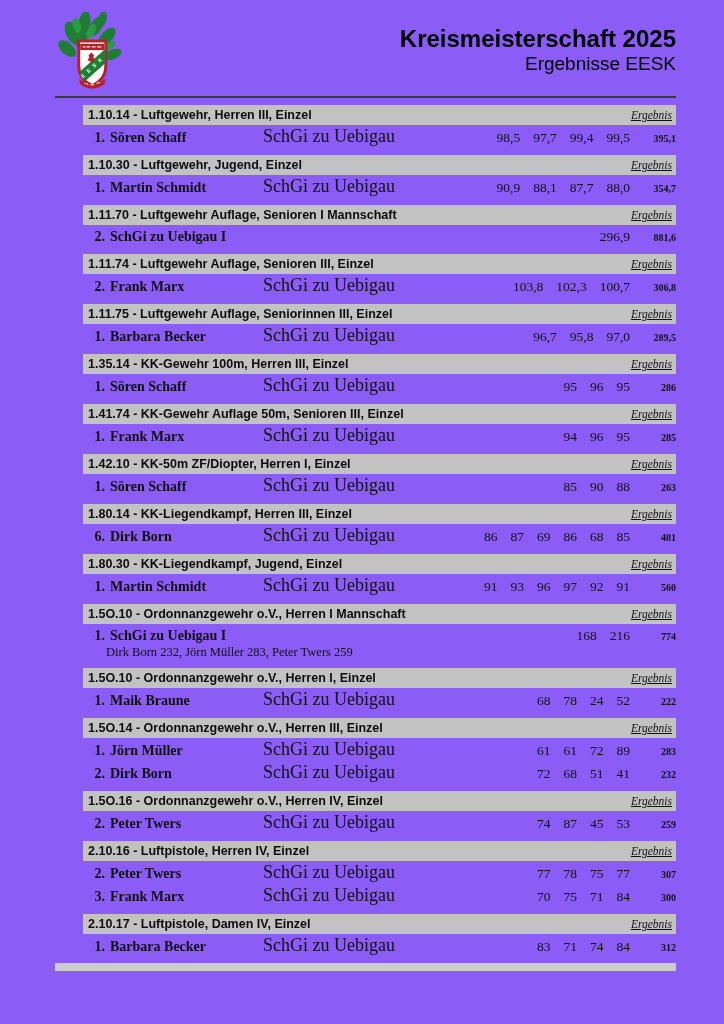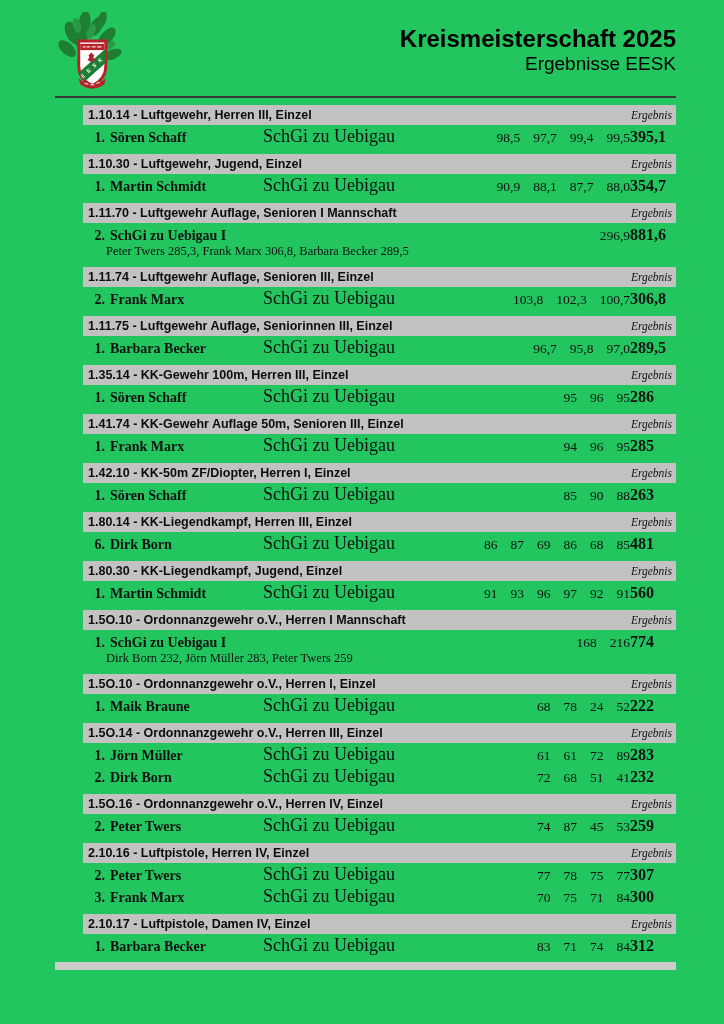--- a/index.html
+++ b/index.html
@@ -1,19 +1,19 @@
 <!DOCTYPE html>
 <html><head>
 <meta charset="utf-8">
 <style>
   html,body{margin:0;padding:0;background:#ffffff;}
   .page{
     position:relative;
     width:724px;height:1024px;
-    background:#22c55e;
+    background:#8b5cf6;
     font-family:"Liberation Serif", serif;
     color:#111;
     overflow:hidden;
     box-sizing:border-box;
     padding:12px 48px 0 55px;
   }
   
   .hdr{display:flex;justify-content:space-between;align-items:flex-start;height:82px;}
   .logo{width:90px;height:82px;flex:0 0 auto;}
   .titles{text-align:right;padding-top:14px;}
@@ -36,20 +36,21 @@
   }
   .sec-title{
     font-family:"Liberation Sans", sans-serif;
     font-weight:bold;font-size:12.5px;color:#0d0d0d;
     white-space:nowrap;
   }
   .ergebnis{
     font-family:"Liberation Serif", serif;
     font-style:italic;font-size:11.5px;color:#111;
     white-space:nowrap;
+    text-decoration:underline;
   }
   .row{
     display:flex;align-items:baseline;
     padding:4px 0 2px 0;line-height:15px;
   }
   .rank{
     flex:0 0 22px;text-align:right;
     font-weight:bold;font-size:14px;white-space:nowrap;
   }
   .name{
@@ -58,22 +59,22 @@
   }
   .club{
     flex:1 1 auto;font-size:18px;white-space:nowrap;
   }
   .scores{
     display:flex;gap:13px;justify-content:flex-end;
     font-size:13.5px;margin-left:auto;white-space:nowrap;
   }
   .score{display:inline-block;text-align:right;}
   .total{
-    flex:0 0 46px;text-align:left;
-    font-weight:bold;font-size:16px;white-space:nowrap;
+    flex:0 0 46px;text-align:right;
+    font-weight:bold;font-size:10px;white-space:nowrap;
   }
   .members{
     font-size:12.5px;line-height:14px;
     padding:0 0 2px 23px;margin-top:-1px;white-space:nowrap;
   }
   .bottom-bar{
     height:8px;background:#cccccc;margin-top:6px;
   }
 </style>
 </head>
@@ -201,21 +202,20 @@
   <div class="row-wrap">
     <div class="row">
       <span class="rank">2.</span>
       <span class="name">SchGi zu Uebigau I</span>
       <span class="club"></span>
       <span class="scores">
                 <span class="score">296,9</span>
               </span>
       <span class="total">881,6</span>
     </div>
-    <div class="members">Peter Twers  285,3, Frank Marx  306,8, Barbara Becker  289,5</div>
   </div>
 </div>
   </section>
 
   <section class="section">
     <div class="sec-header">
       <span class="sec-title">1.11.74 - Luftgewehr Auflage, Senioren III, Einzel</span>
       <span class="ergebnis">Ergebnis</span>
     </div>
     <div class="rows">

